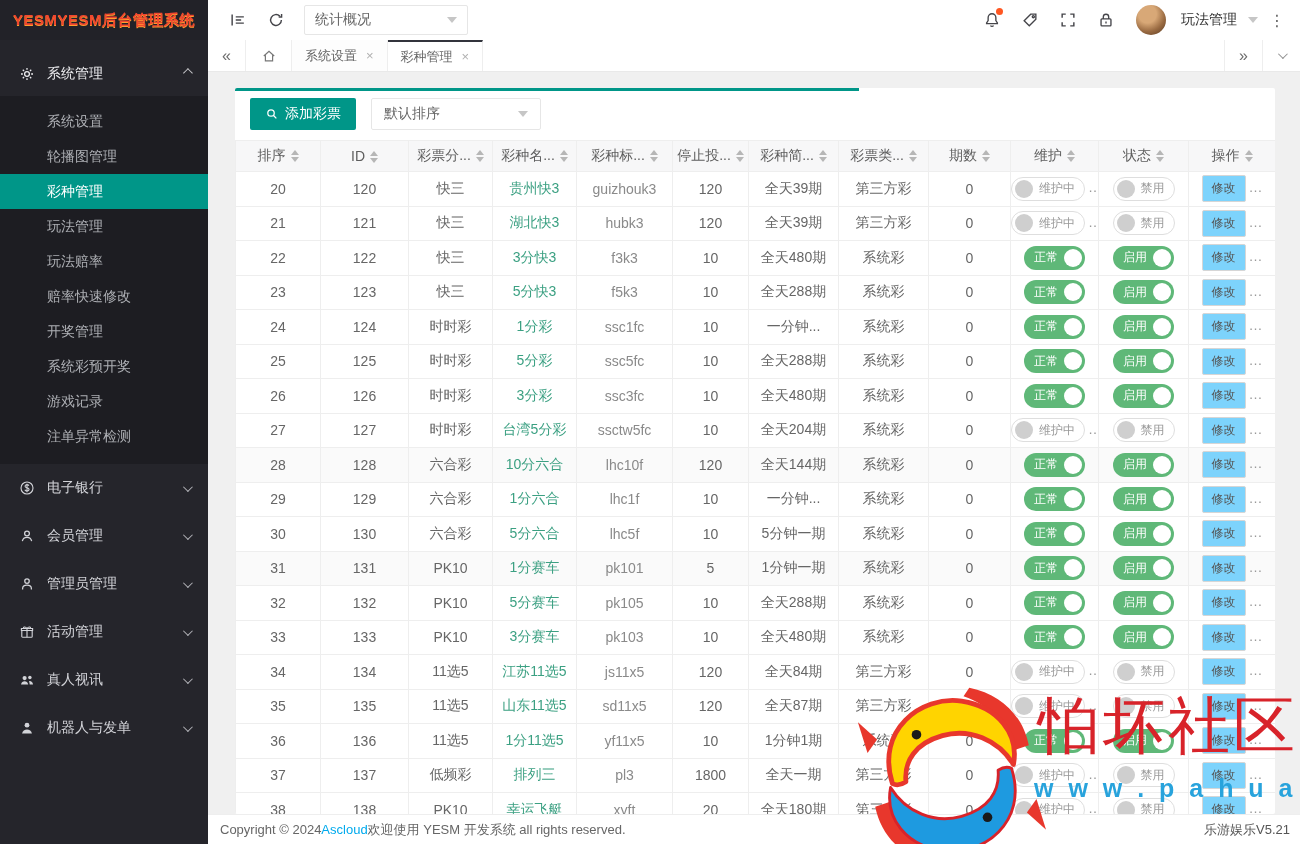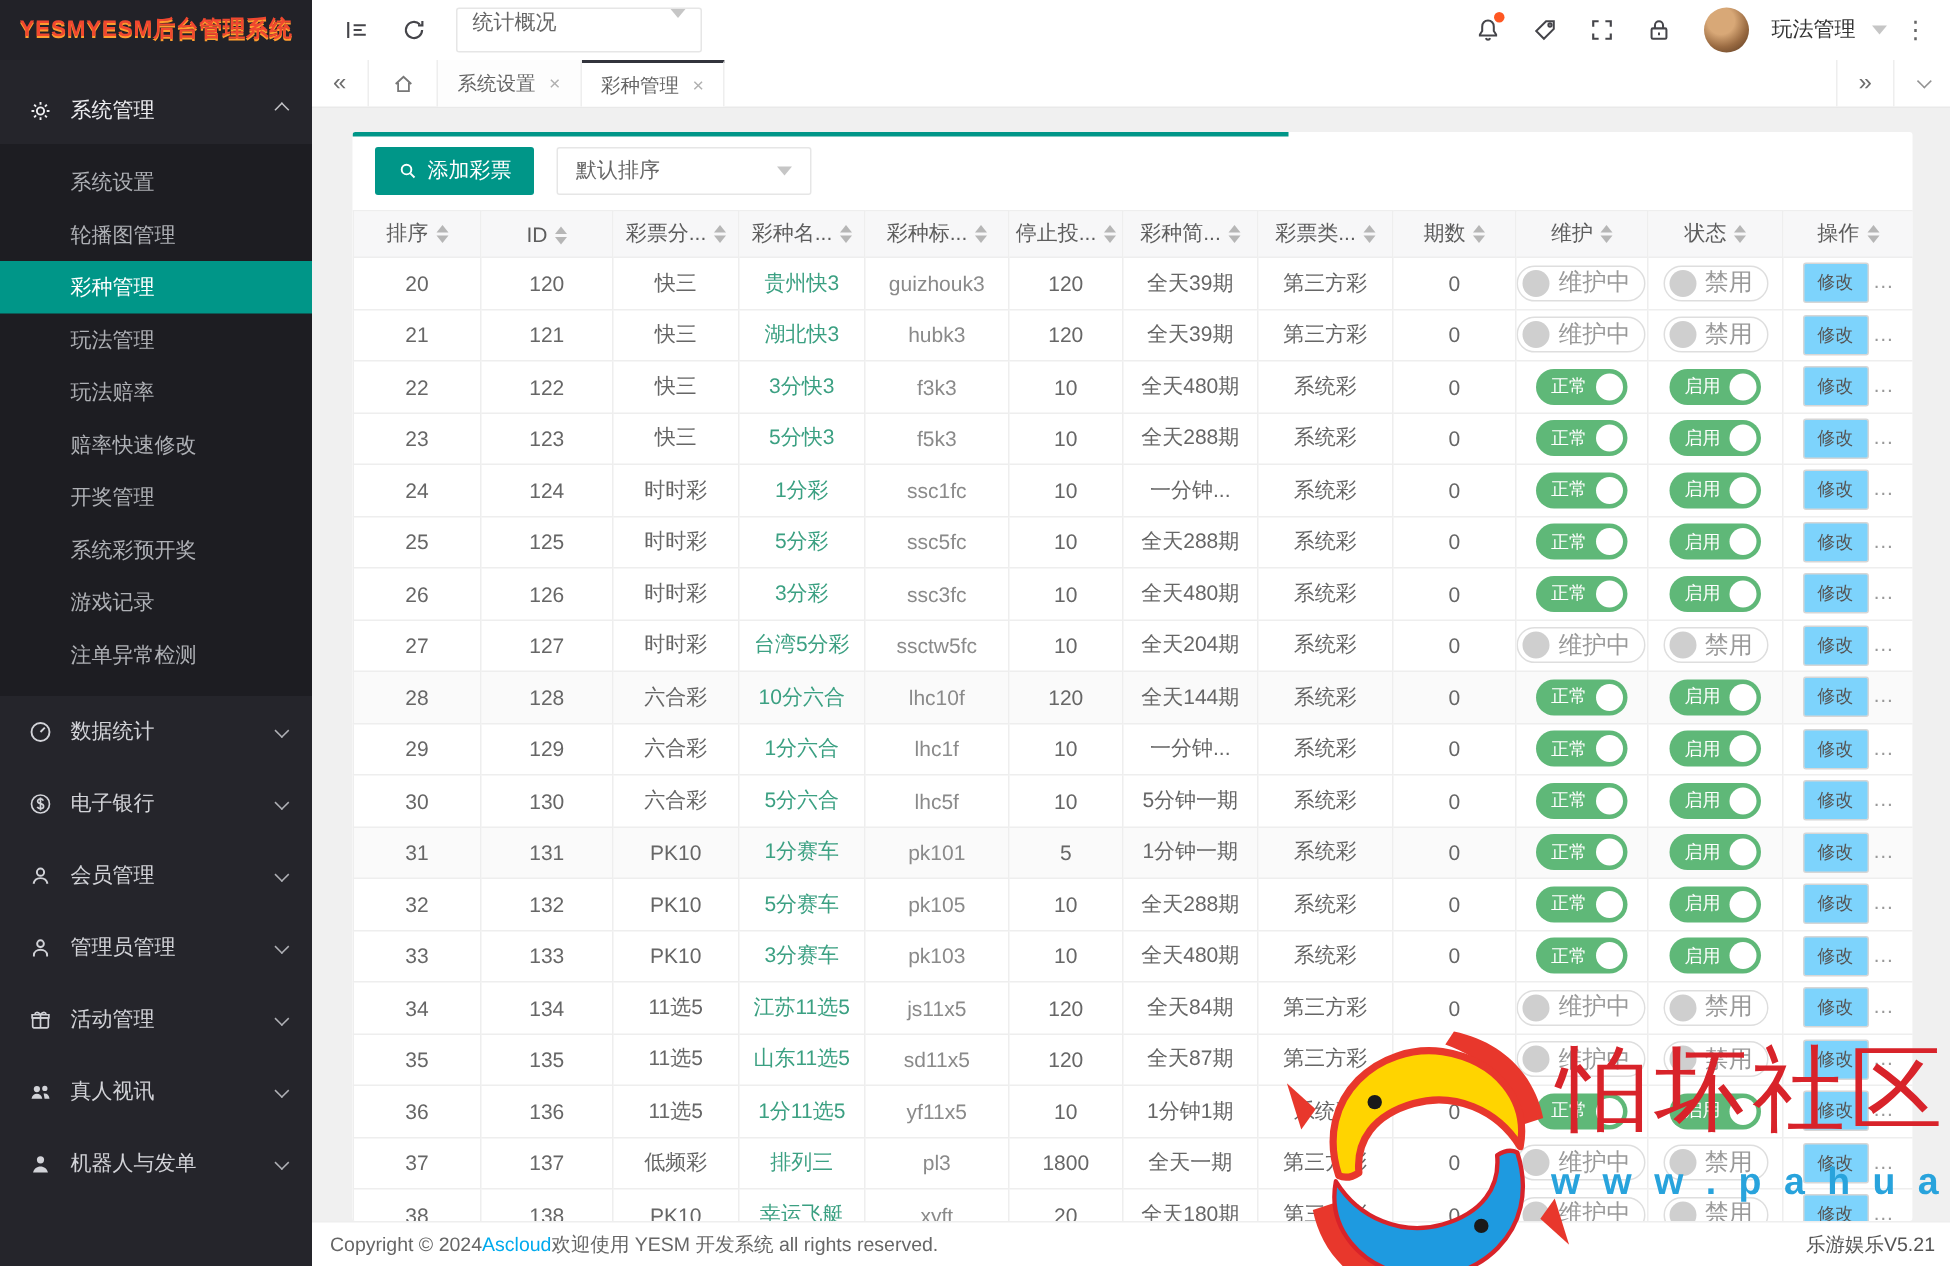--- a/index.html
+++ b/index.html
@@ -23,21 +23,21 @@
 .chev.down{transform:rotate(45deg) translateY(-2px)}
 .chev.up{transform:rotate(-135deg) translateY(2px)}
 
 
 .main{flex:1;display:flex;flex-direction:column;min-width:0}
 
 
 .topbar{height:40px;background:#fff;display:flex;align-items:center;padding:0 10px 0 14px;gap:6px}
 .tb-icon{width:32px;height:32px;display:flex;align-items:center;justify-content:center;color:#45454a;cursor:pointer;position:relative}
 .tb-icon svg{width:18px;height:18px}
-.nav-select{width:164px;height:30px;border:1px solid #e6e6e6;border-radius:2px;display:flex;align-items:flex-start;padding:0 10px;color:#666;margin-left:6px;cursor:pointer;background:#fff}
+.nav-select{width:164px;height:30px;border:1px solid #e6e6e6;border-radius:2px;display:flex;align-items:center;padding:0 10px;color:#666;margin-left:6px;cursor:pointer;background:#fff}
 .nav-select .sel-label{flex:1;font-size:14px}
 .caret{width:0;height:0;border-left:5px solid transparent;border-right:5px solid transparent;border-top:6px solid #c6c6c6}
 .tb-spacer{flex:1}
 .badge-dot{position:absolute;top:4px;right:5px;width:7px;height:7px;border-radius:50%;background:#ff5722}
 .avatar{width:30px;height:30px;border-radius:50%;background:radial-gradient(circle at 38% 30%,#d8a877 0 32%,#9a6b42 62%,#53341d 100%);margin-left:8px;flex:none}
 .user-name{color:#333;margin:0 5px 0 9px;font-size:14px;white-space:nowrap}
 .more-icon{font-size:16px;color:#666;width:26px;text-align:center;cursor:pointer}
 
 
 .tabbar{height:32px;background:#fff;border-bottom:1px solid #e9e9e9;display:flex;align-items:stretch;font-size:13px;color:#666}
@@ -69,21 +69,21 @@
 .s-up{width:0;height:0;border-left:4px solid transparent;border-right:4px solid transparent;border-bottom:5px solid #b6b6b6}
 .s-down{width:0;height:0;border-left:4px solid transparent;border-right:4px solid transparent;border-top:5px solid #b6b6b6}
 .name-link{color:#3BA082;cursor:pointer;text-decoration:none}
 .code-text{color:#8a8a8a}
 .toggle{display:inline-flex;align-items:center;height:24px;border-radius:12px;vertical-align:middle;cursor:pointer}
 .toggle.on{background:#5FB878;padding:0 3px 0 10px;gap:6px}
 .toggle.on .t-label{color:#fff;font-size:12px}
 .toggle.on .knob{width:18px;height:18px;border-radius:50%;background:#fff}
 .toggle.off{background:#fff;border:1px solid #dedede;padding:0 9px 0 3px;gap:6px}
 .toggle.off .knob{width:18px;height:18px;border-radius:50%;background:#cfcfcf}
-.toggle.off .t-label{color:#999;font-size:16px}
+.toggle.off .t-label{color:#999;font-size:12px}
 .ellip{color:#999;margin-left:3px}
 .edit-btn{border:1px solid #d6d6d6;background:#7dd3fc;color:#555;font-size:12px;padding:4px 9px;border-radius:2px;cursor:pointer;font-family:inherit}
 
 
 .footer{height:30px;background:#fff;border-top:1px solid #eee;display:flex;align-items:center;padding:0 10px 0 12px;font-size:13px;color:#666;position:relative;z-index:2}
 .footer a{color:#01AAED;text-decoration:none;cursor:pointer}
 .f-spacer{flex:1}
 .version{color:#555}
 
 
@@ -116,30 +116,20 @@
           <li class="sub-item active">彩种管理</li>
           <li class="sub-item">玩法管理</li>
           <li class="sub-item">玩法赔率</li>
           <li class="sub-item">赔率快速修改</li>
           <li class="sub-item">开奖管理</li>
           <li class="sub-item">系统彩预开奖</li>
           <li class="sub-item">游戏记录</li>
           <li class="sub-item">注单异常检测</li>
         </ul>
       <div class="groups" id="groups">
-          <div class="menu-group">
-            <span class="icon">
-              <svg viewBox="0 0 20 20" fill="none" stroke="currentColor" stroke-width="1.6">
-                <circle cx="10" cy="10" r="7.5"></circle>
-                <path d="M10 10l3.6-3.6"></path>
-              </svg>
-            </span>
-            <span class="mg-label">数据统计</span>
-            <span class="chev down"></span>
-          </div>
           <div class="menu-group">
             <span class="icon">
               <svg viewBox="0 0 20 20" fill="none" stroke="currentColor" stroke-width="1.4">
                 <circle cx="10" cy="10" r="7.5"></circle>
                 <path d="M12.4 7.2c-.6-1-1.4-1.4-2.4-1.4-1.4 0-2.4.8-2.4 1.9s1 1.7 2.4 2c1.6.3 2.6 1 2.6 2.2s-1.2 2-2.6 2c-1.2 0-2.2-.6-2.7-1.6M10 4.6v10.8"></path>
               </svg>
             </span>
             <span class="mg-label">电子银行</span>
             <span class="chev down"></span>
           </div>

